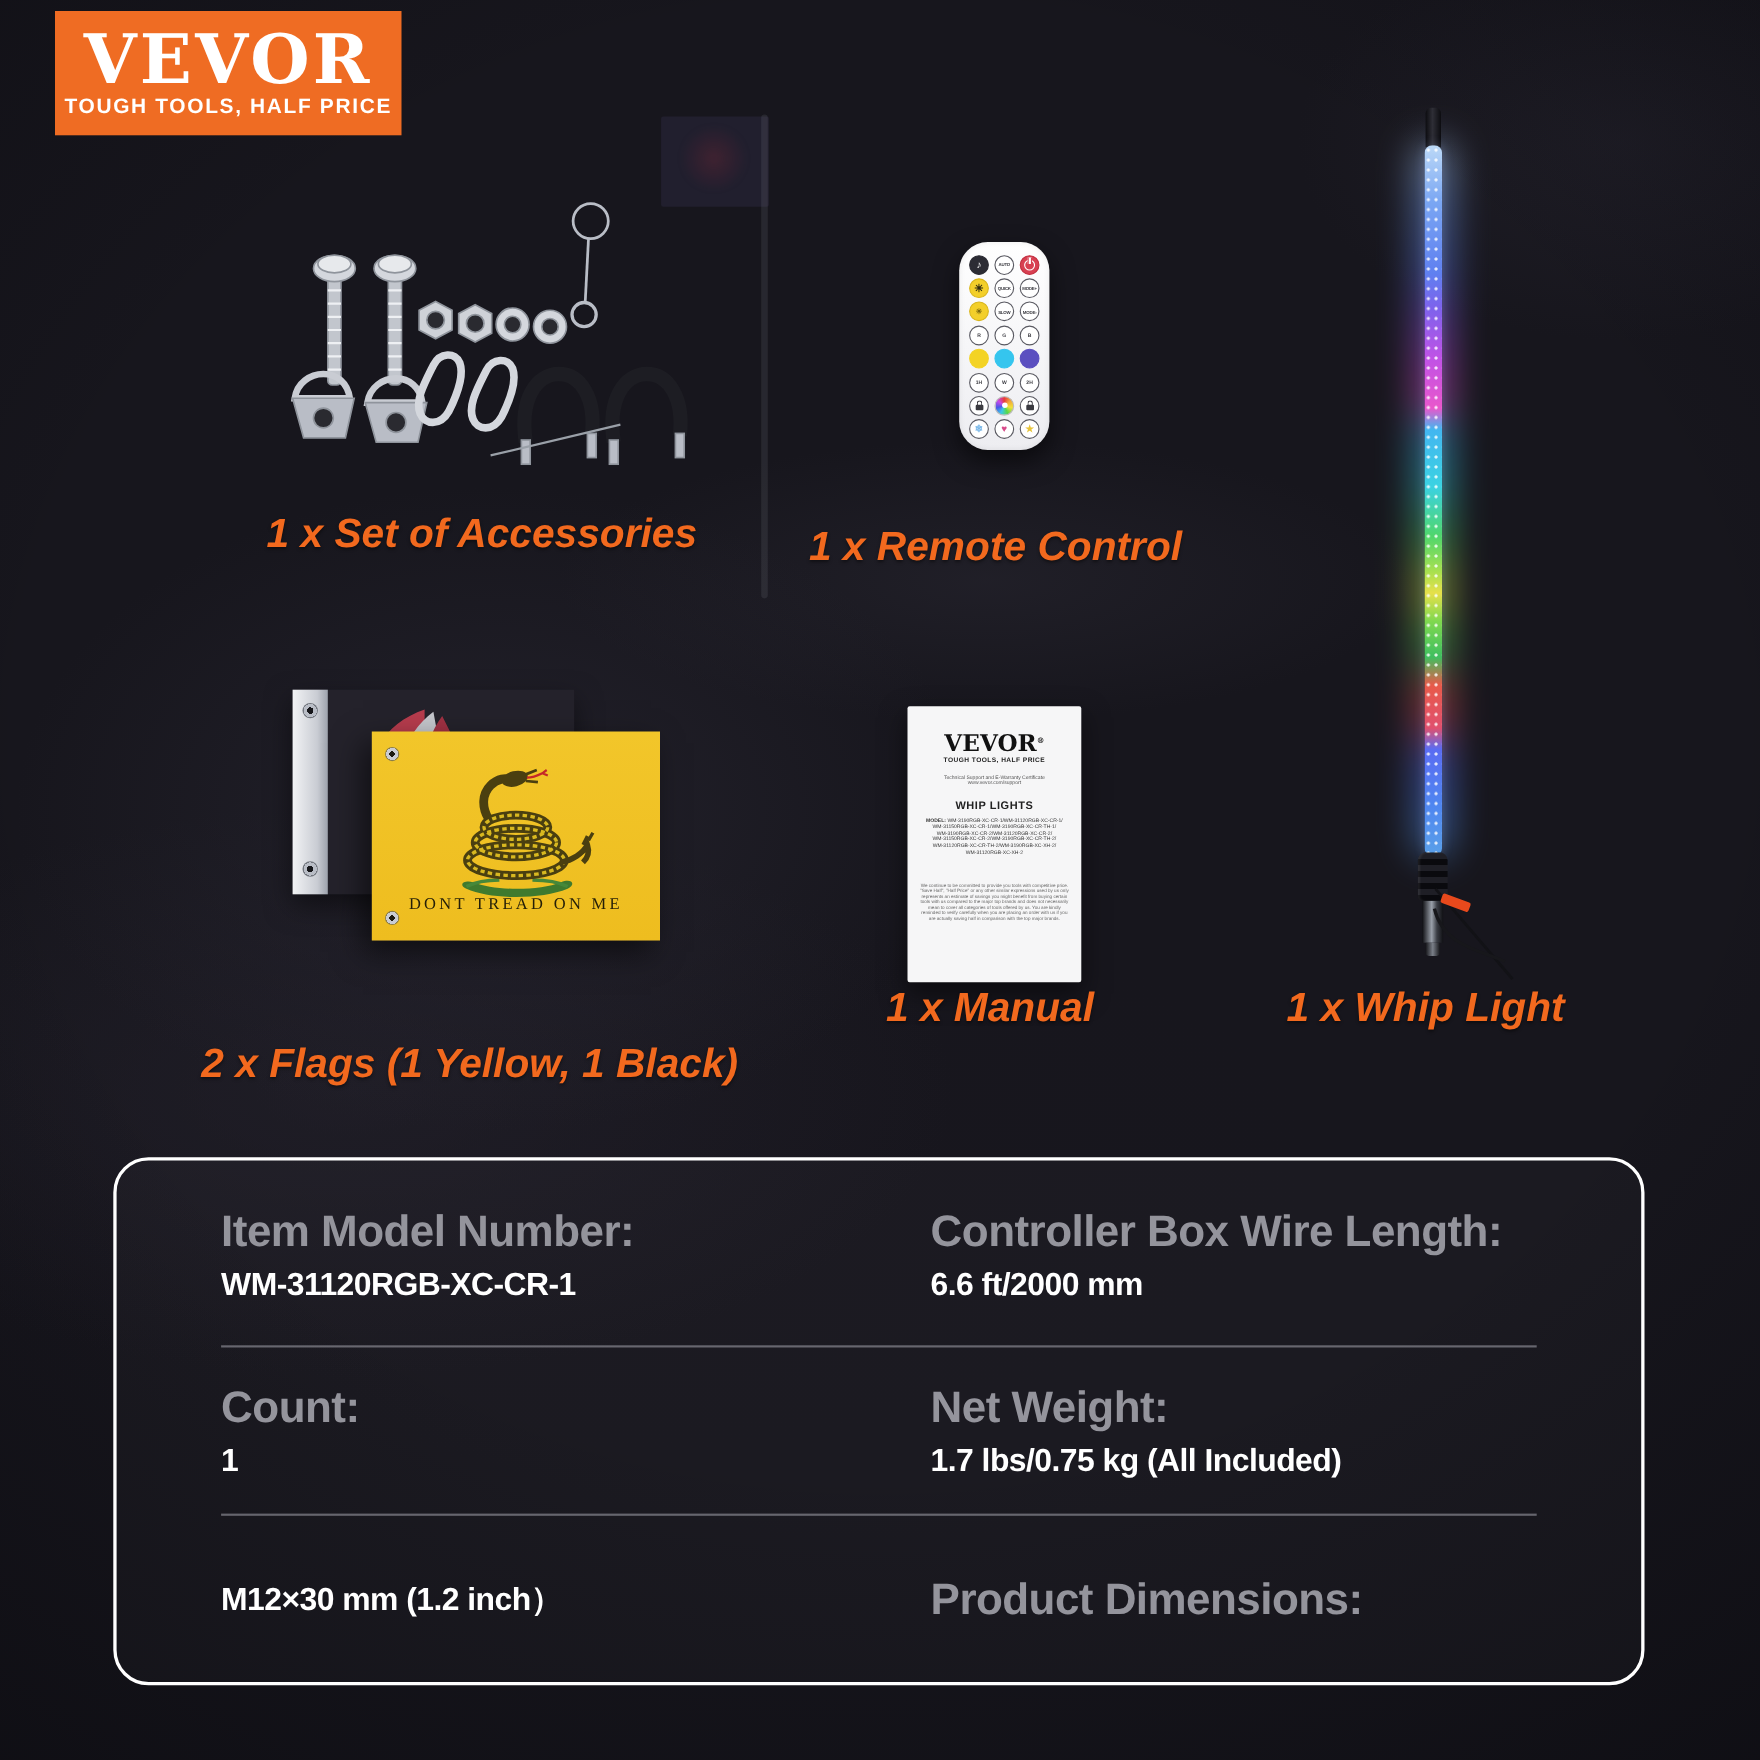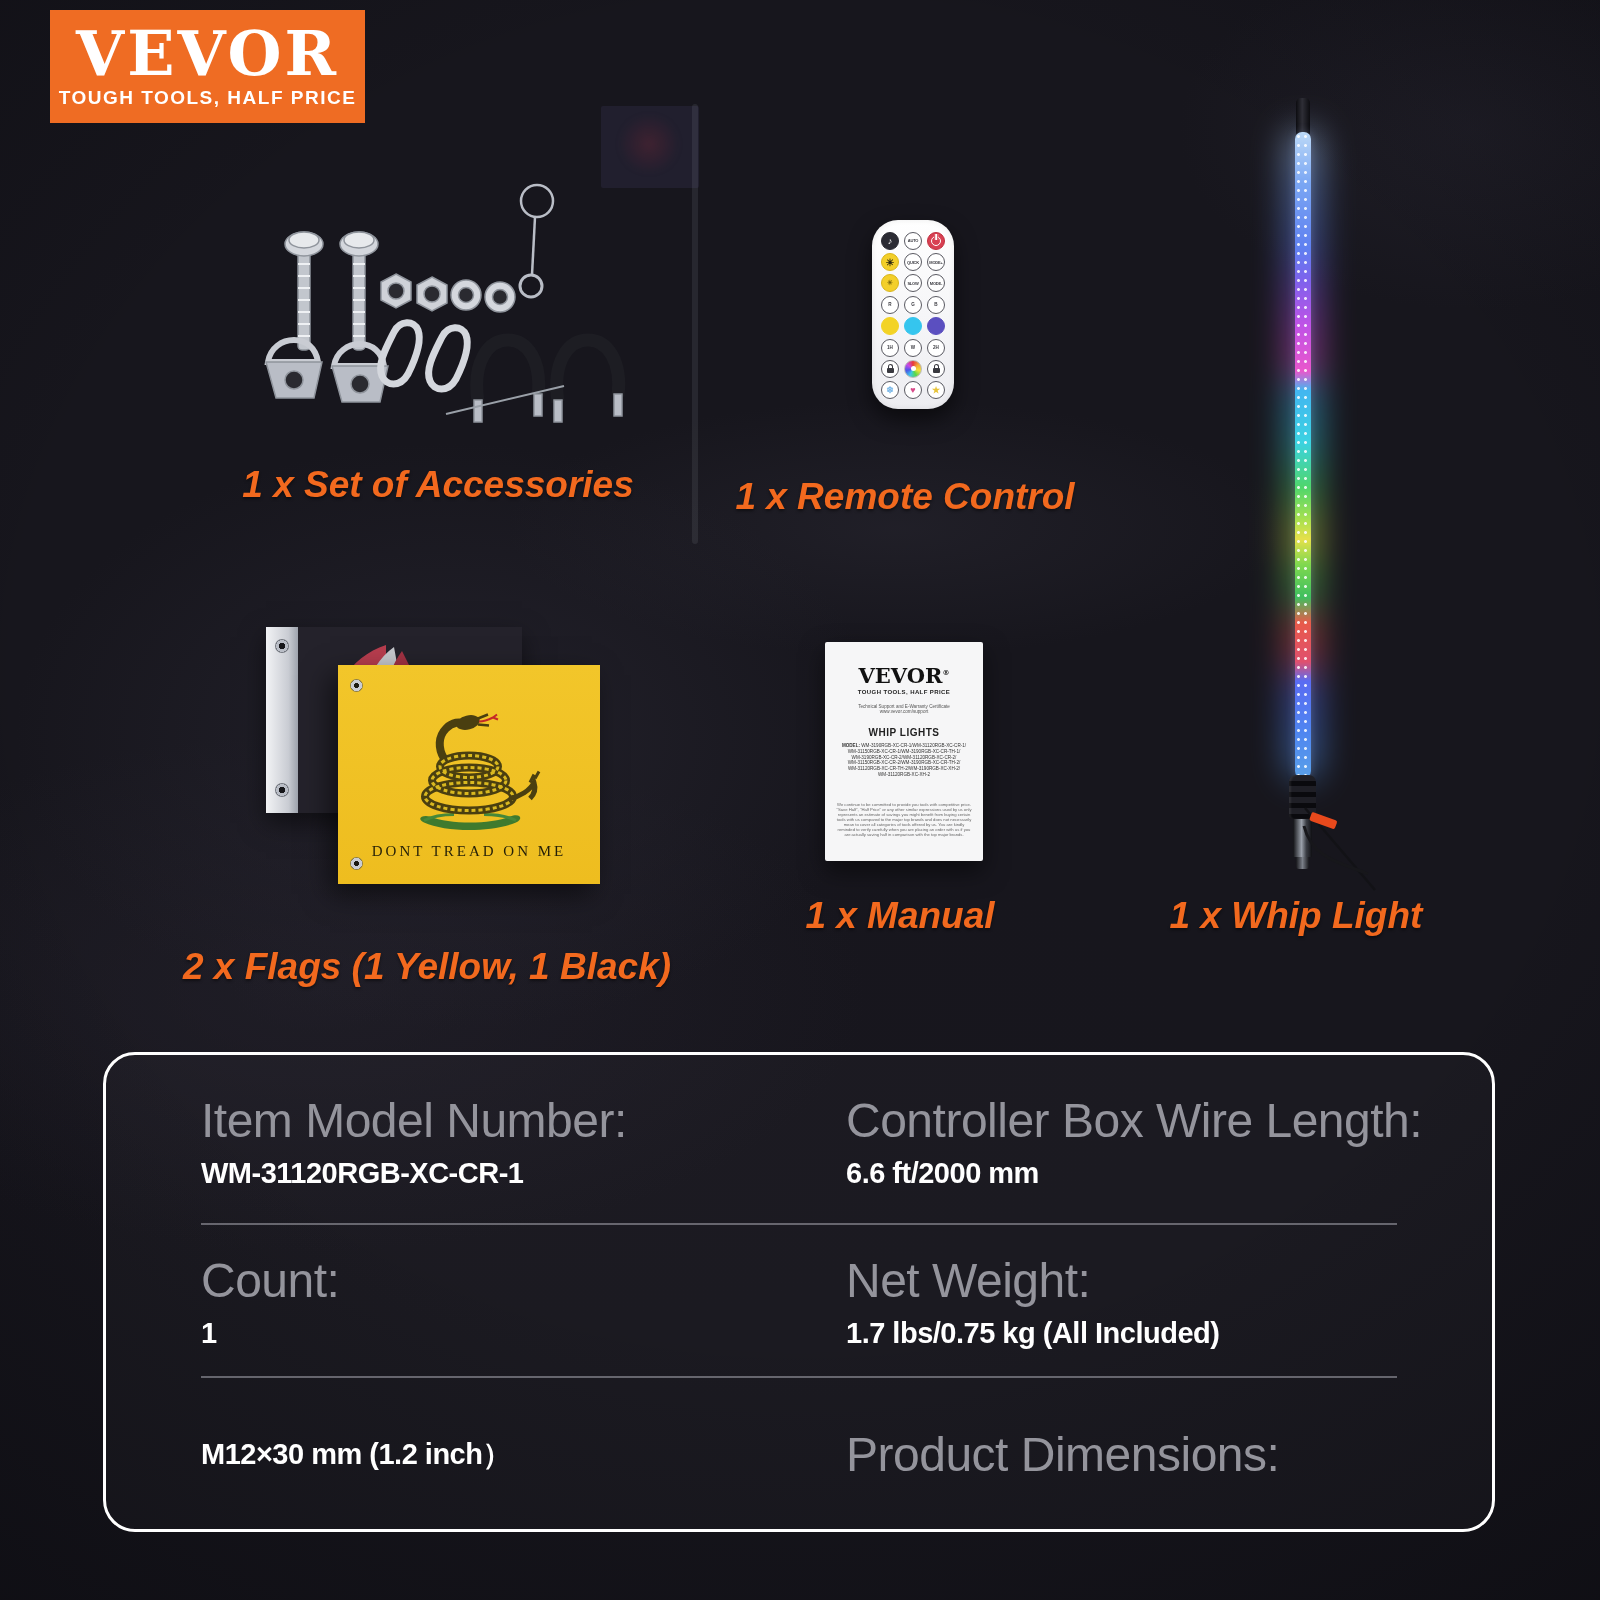--- a/index.html
+++ b/index.html
@@ -66,30 +66,30 @@
   .lk{position:relative;width:7px;height:5px;background:#3a3a40;border-radius:1px;margin-top:3px;}
   .lk::before{content:"";position:absolute;left:1px;top:-3.6px;width:5px;height:4.5px;box-sizing:border-box;
       border:1.2px solid #3a3a40;border-bottom:none;border-radius:3px 3px 0 0;}
 
   
   .flag-black{left:266px;top:627px;width:256px;height:186px;background:#24222b;box-shadow:0 10px 24px rgba(0,0,0,.5);}
   .flag-black .sleeve{position:absolute;left:0;top:0;width:32px;height:100%;
       background:linear-gradient(90deg,#f2f3f5,#c9ccd3 70%,#9ea3ad);}
   .flag-black .grommet{position:absolute;width:14px;height:14px;border-radius:50%;
       background:radial-gradient(circle,#16161a 0 3px,#b9bdc6 3px 6px,#72767e 6px);left:9px;}
-  .flag-yellow{left:338px;top:665px;width:262px;height:219px;
+  .flag-yellow{left:338px;top:665px;width:262px;height:190px;
       background:linear-gradient(180deg,#f2c62a,#eebd1f);box-shadow:-8px 10px 26px rgba(0,0,0,.55);}
   .flag-yellow .grommet{position:absolute;width:13px;height:13px;border-radius:50%;
       background:radial-gradient(circle,#1c1a12 0 2.5px,#c9ccd3 2.5px 5.5px,#8a7d4a 5.5px);left:12px;}
   .wing-svg,.snake-svg{position:absolute;left:0;top:0;width:100%;height:100%;}
   .gadsden-text{position:absolute;left:50%;bottom:24px;transform:translateX(-50%);
       font-family:"Liberation Serif",serif;font-size:15px;letter-spacing:3px;color:#241f08;white-space:nowrap;}
 
   
-  .manual{left:825px;top:642px;width:158px;height:219px;background:#f6f6f7;border-radius:2px;
+  .manual{left:825px;top:642px;width:158px;height:251px;background:#f6f6f7;border-radius:2px;
       box-shadow:0 10px 24px rgba(0,0,0,.5);text-align:center;box-sizing:border-box;padding:20px 10px 0;color:#222;}
   .man-brand{font-family:"DejaVu Serif","Liberation Serif",serif;font-weight:bold;font-size:21px;line-height:22px;color:#111;}
   .man-brand sup{font-size:7px;}
   .man-tag{font-size:6px;font-weight:bold;letter-spacing:.4px;margin-top:2px;}
   .man-support{font-size:4.6px;color:#555;margin-top:9px;}
   .man-title{font-size:10px;font-weight:bold;letter-spacing:.5px;margin-top:13px;}
   .man-models{margin-top:5px;font-size:4.6px;line-height:5.8px;color:#333;}
   .man-models b{font-weight:bold;}
   .man-disc{margin-top:24px;font-size:4.2px;line-height:5px;color:#666;text-align:center;}
 
@@ -105,21 +105,21 @@
   .wb-bot{height:12px;margin:0 7px;background:linear-gradient(90deg,#16161a,#7a7f88 50%,#16161a);border-radius:0 0 3px 3px;}
   .whip-wire{left:1280px;top:768px;width:130px;height:130px;}
 
   
   .spec-panel{left:103px;top:1052px;width:1392px;height:480px;border:3px solid #fff;border-radius:32px;
       box-sizing:border-box;background:rgba(255,255,255,.02);
       display:grid;grid-template-rows:168px 153px 1fr;}
   .spec-row{display:grid;grid-template-columns:645px 1fr;padding:0 0 0 95px;position:relative;}
   .spec-row + .spec-row::before{content:"";position:absolute;top:0;left:95px;right:95px;height:2px;background:rgba(165,165,175,.55);}
   .spec-cell{display:flex;flex-direction:column;justify-content:center;gap:9px;padding-top:4px;}
-  .spec-label{font-size:48px;color:var(--label,#94949C);letter-spacing:-.5px;}
+  .spec-label{font-size:40px;color:var(--label,#94949C);letter-spacing:-.5px;font-weight:bold;}
   .spec-value{font-size:29px;font-weight:bold;color:var(--value,#fff);letter-spacing:-.5px;}
 </style>
 </head>
 <body style="--bg: #17161D; --brandbox: #EF6C23; --caption: #F2691E; --label: #94949C; --value: #FFFFFF;">
 
 <div class="bg-layer bg-haze1"></div>
 <div class="abs bg-flag">
     <div class="emblem"></div>
   </div>
 <div class="abs bg-pole"></div>

